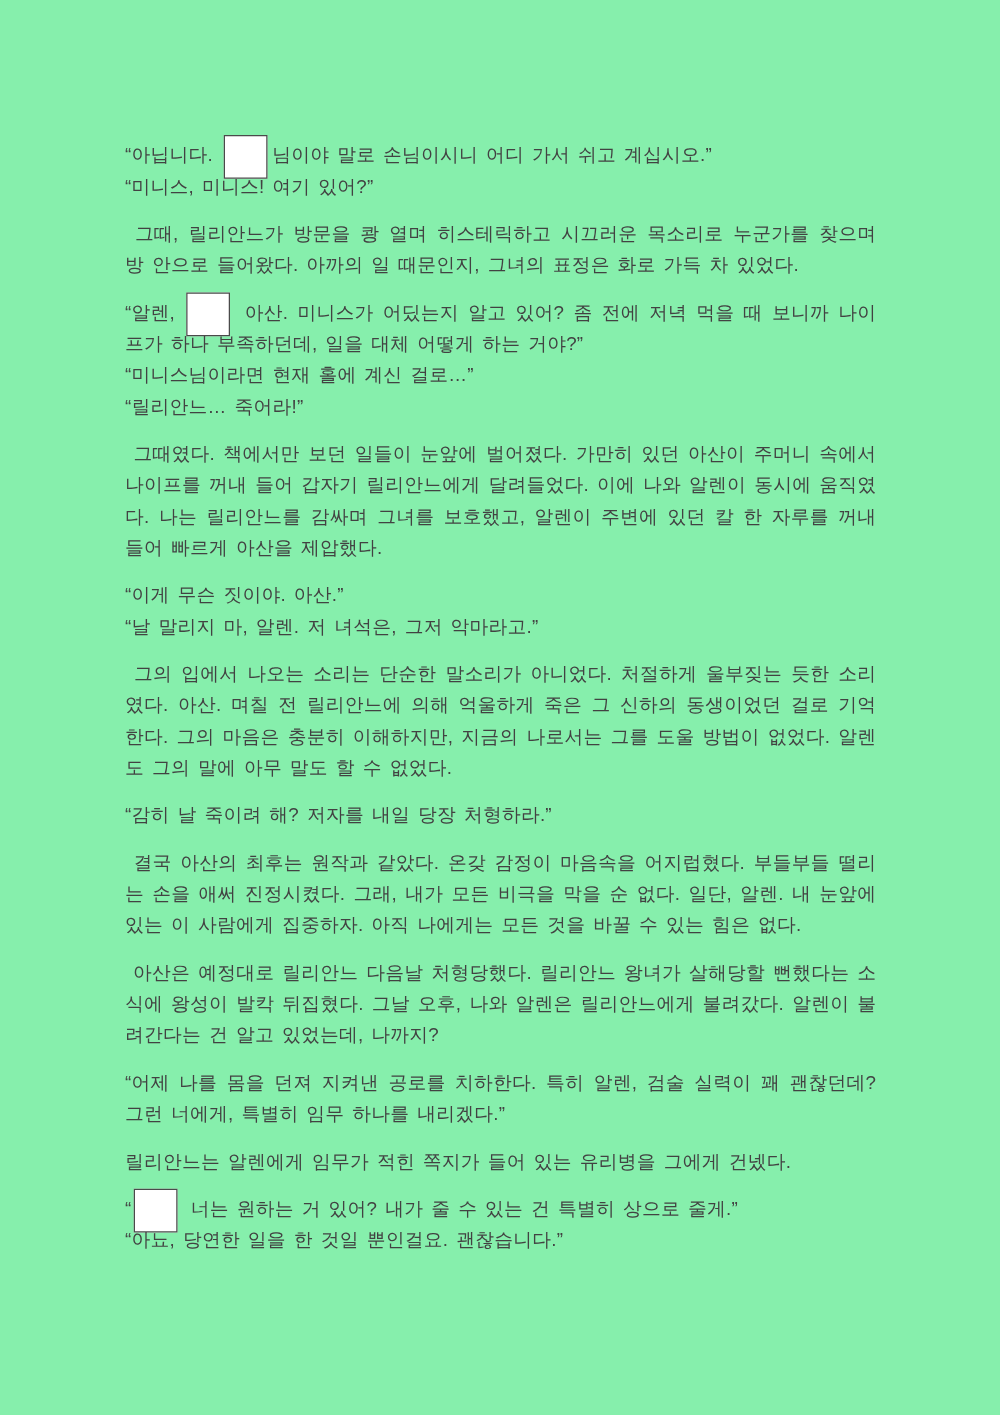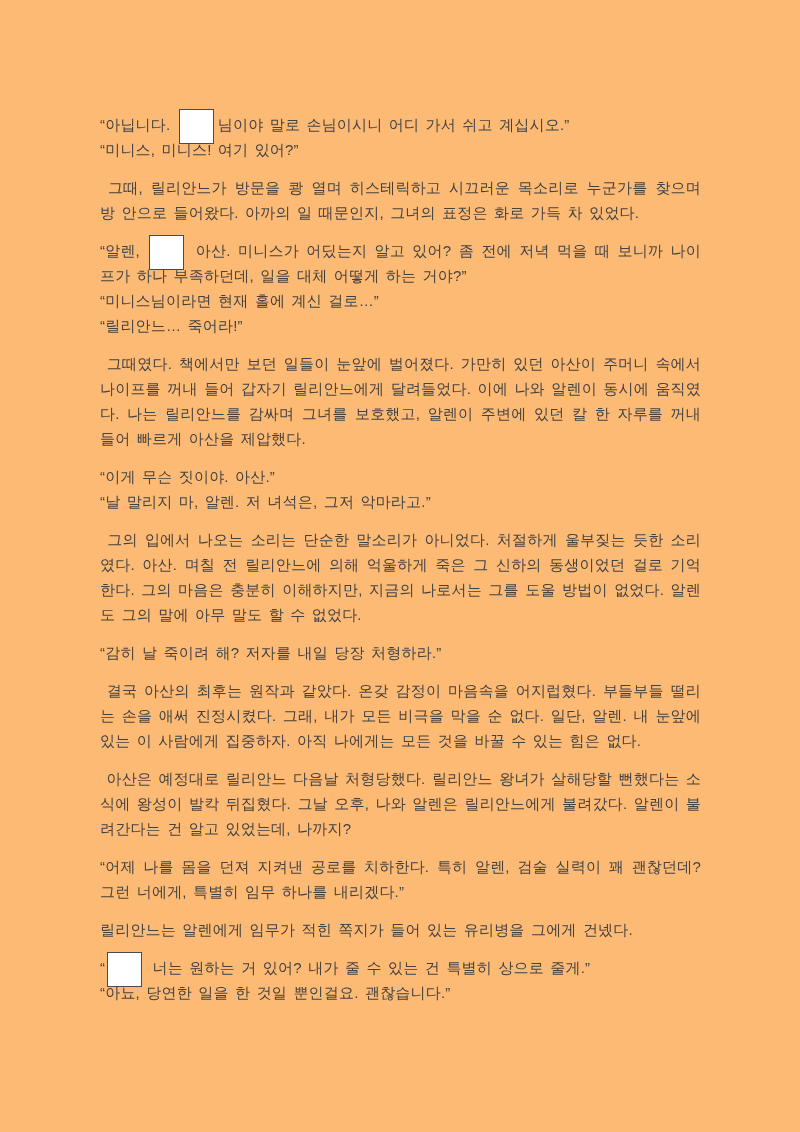--- a/index.html
+++ b/index.html
@@ -1,20 +1,20 @@
 <!DOCTYPE html>
 <html><head>
 <meta charset="utf-8">
 <style>
   html, body { margin: 0; padding: 0; background: #ffffff; }
   .page {
     position: relative;
     width: 800px;
     height: 1132px;
-    background: #fdba74;
+    background: #86efac;
     overflow: hidden;
   }
   .doc {
     position: absolute;
     left: 100px;
     top: 112px;
     width: 601px;
     font-family: "Liberation Sans", "DejaVu Sans", sans-serif;
     font-size: 15px;
     line-height: 25px;

